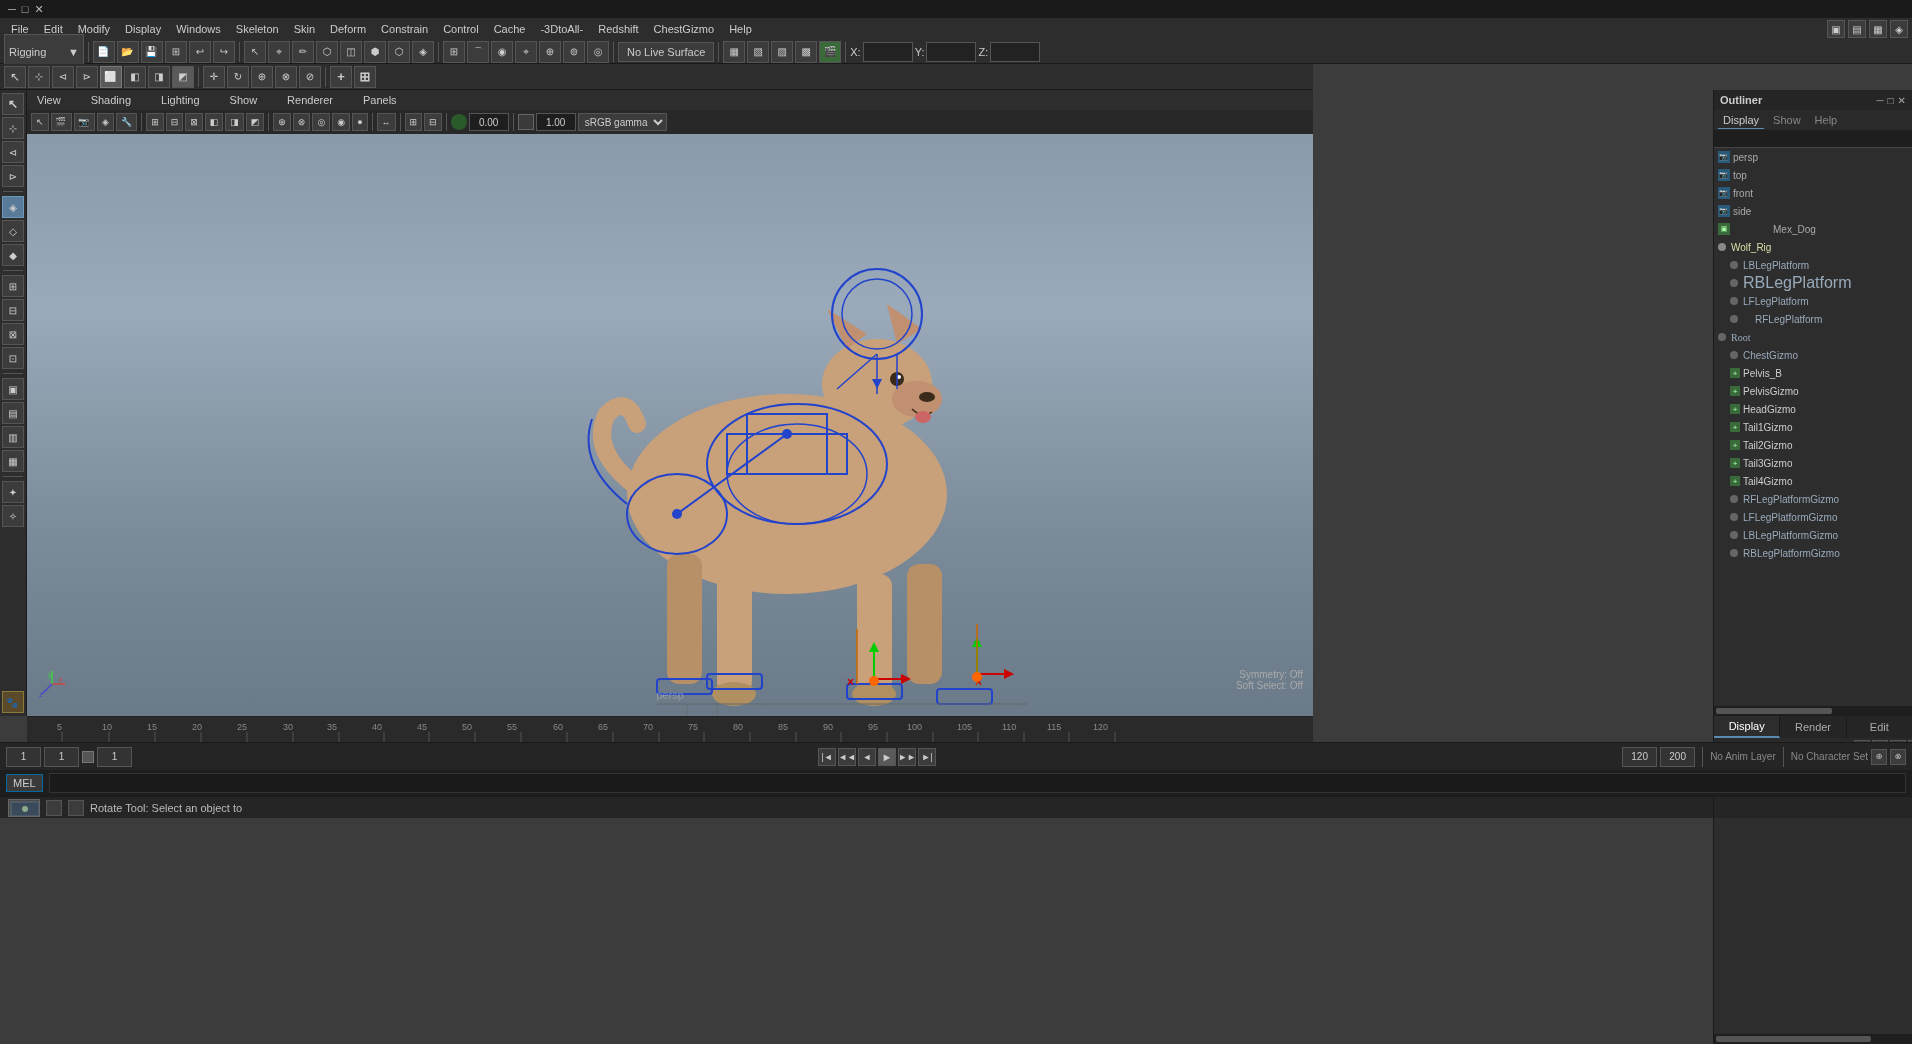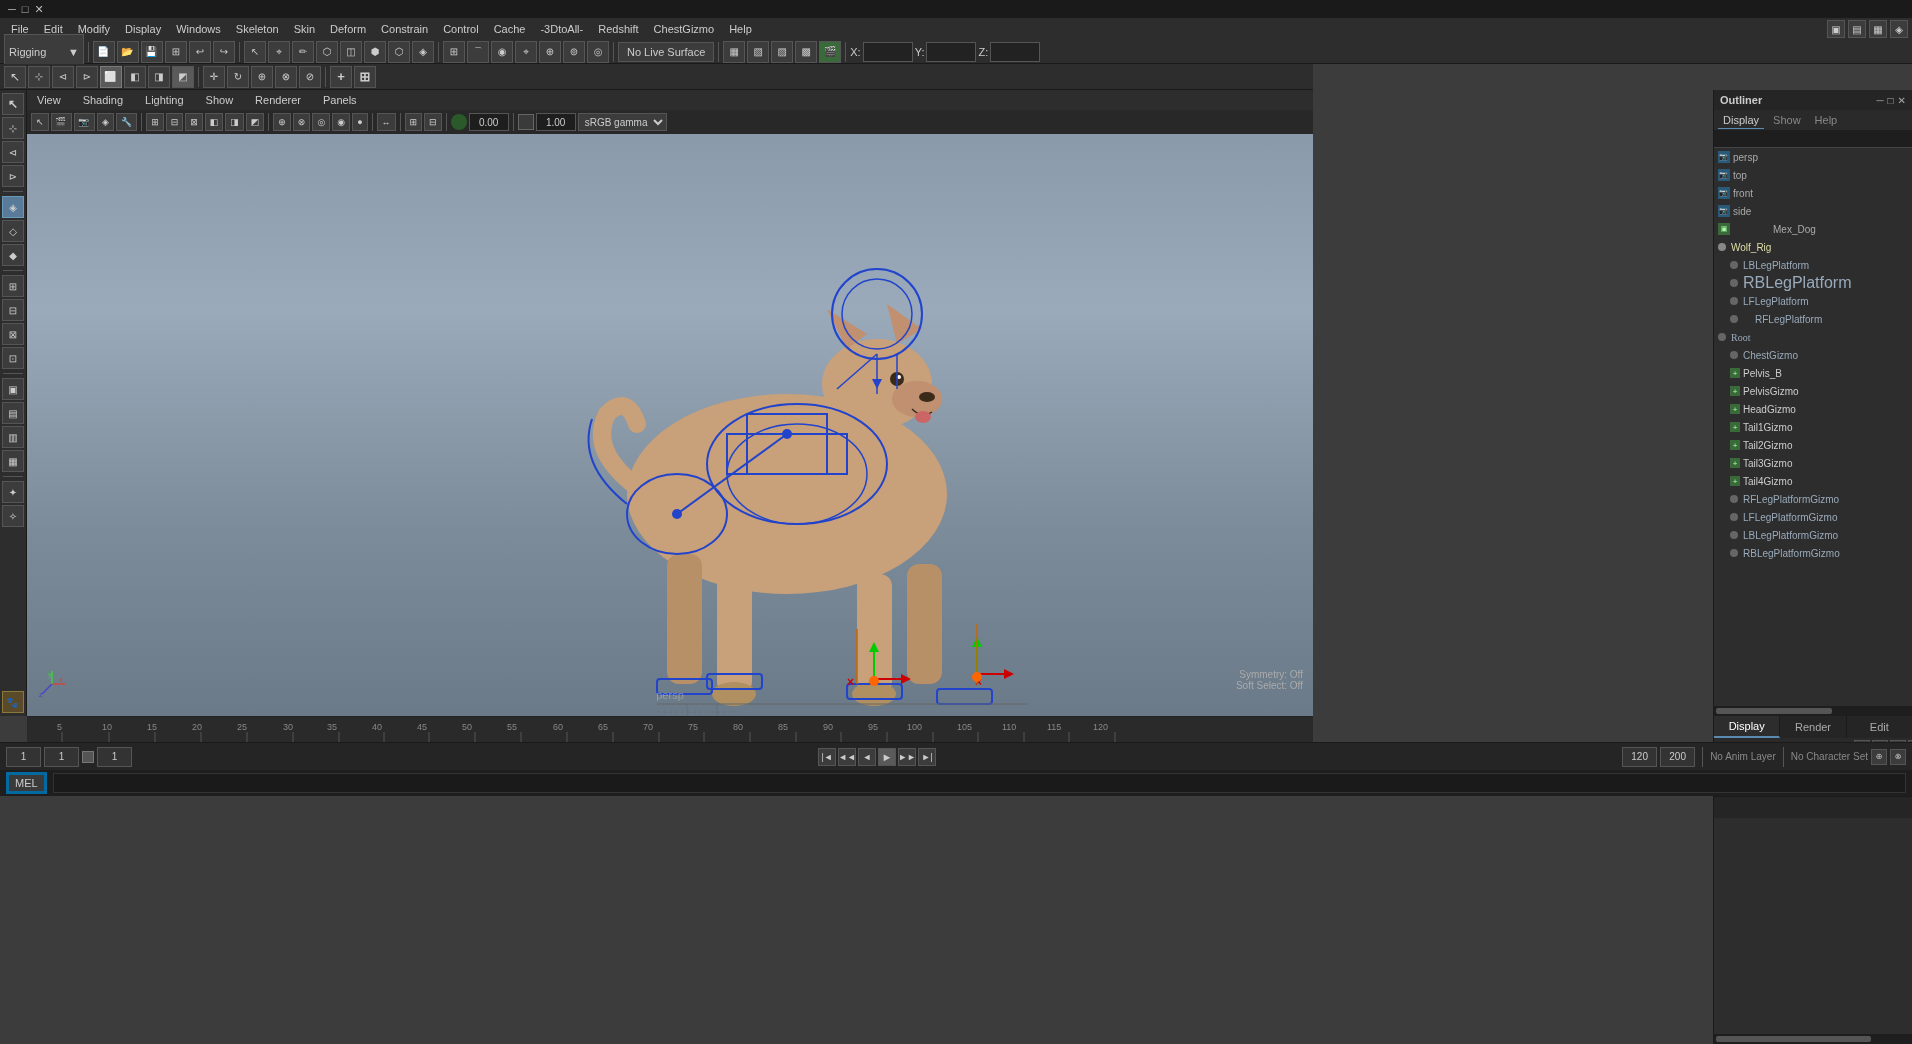--- a/index.html
+++ b/index.html
@@ -221,21 +221,21 @@
     <div style="width:20px;height:1px;background:#555;margin:2px 0;"></div>
     <div class="left-btn">✦</div>
     <div class="left-btn">✧</div>
 
     <div style="flex:1;"></div>
     <div class="left-btn" style="background:#5a4a2a;border-color:#8a7a3a;">🐾</div>
   </div>
 
   <div id="viewport" style="position:absolute;left:27px;top:90px;width:1286px;height:626px;background:#4a4a4a;display:flex;flex-direction:column;">
 
-    <div style="height:20px;background:#2d2d2d;display:flex;align-items:center;gap:10px;padding:0 4px;flex-shrink:0;">
+    <div style="height:20px;background:#2d2d2d;display:flex;align-items:center;gap:18px;padding:0 4px;flex-shrink:0;">
       <span style="padding:2px 6px;color:#ccc;font-size:11px;cursor:pointer;">View</span>
       <span style="padding:2px 6px;color:#ccc;font-size:11px;cursor:pointer;">Shading</span>
       <span style="padding:2px 6px;color:#ccc;font-size:11px;cursor:pointer;">Lighting</span>
       <span style="padding:2px 6px;color:#ccc;font-size:11px;cursor:pointer;">Show</span>
       <span style="padding:2px 6px;color:#ccc;font-size:11px;cursor:pointer;">Renderer</span>
       <span style="padding:2px 6px;color:#ccc;font-size:11px;cursor:pointer;">Panels</span>
     </div>
 
     <div style="height:24px;background:#282828;display:flex;align-items:center;gap:2px;padding:0 4px;flex-shrink:0;">
       <div class="vp-btn">↖</div>
@@ -657,21 +657,35 @@
     <input class="time-input" type="text" value="200" style="">
     <div style="width:1px;height:20px;background:#555;margin:0 4px;"></div>
     <span style="font-size:10px;color:#888;">No Anim Layer</span>
     <div style="width:1px;height:20px;background:#555;margin:0 4px;"></div>
     <span style="font-size:10px;color:#888;">No Character Set</span>
     <div style="width:16px;height:16px;background:#3c3c3c;border:1px solid #555;cursor:pointer;font-size:8px;display:flex;align-items:center;justify-content:center;color:#ccc;">⊕</div>
     <div style="width:16px;height:16px;background:#3c3c3c;border:1px solid #555;cursor:pointer;font-size:8px;display:flex;align-items:center;justify-content:center;color:#ccc;">⊗</div>
   </div>
 
   <div id="mel-row" style="position:absolute;left:0;top:770px;width:1912px;height:26px;background:#1e1e1e;display:flex;align-items:center;padding:0 6px;gap:6px;">
-    <div style="background:#3a3a3a;padding:2px 6px;font-size:11px;color:#ccc;cursor:pointer;border:3px solid #0369a1;">MEL</div>
+    <div style="background:#3a3a3a;padding:2px 6px;font-size:11px;color:#ccc;cursor:pointer;border:1px solid #0369a1;">MEL</div>
     <input style="flex: 1 1 0%; height: 20px; background: rgb(26, 26, 26); border: 1px solid rgb(51, 51, 51); color: rgb(204, 204, 204); font-size: 11px; padding: 0px 4px;" type="text" placeholder="">
   </div>
 
+  <div id="feedback-row" style="position:absolute;left:0;top:796px;width:1912px;height:22px;background:#252525;border-top:1px solid #1a1a1a;display:flex;align-items:center;padding:0 8px;gap:6px;">
+
+    <div style="width:32px;height:18px;background:#4a4a4a;border:1px solid #666;overflow:hidden;">
+      <svg width="32" height="18" viewBox="0 0 32 18">
+        <rect x="2" y="2" width="28" height="14" fill="#3a4a5a" stroke="#5a6a7a" stroke-width="1"></rect>
+        <circle cx="16" cy="9" r="3" fill="#8aaa8a"></circle>
+      </svg>
+    </div>
+
+    <div style="width:16px;height:16px;background:#3c3c3c;border:1px solid #555;cursor:pointer;"></div>
+    <div style="width:16px;height:16px;background:#3c3c3c;border:1px solid #555;cursor:pointer;"></div>
+
+    <span style="font-size:11px;color:#bbb;">Rotate Tool: Select an object to</span>
+  </div>
 
   <div style="position:absolute;right:0;top:796px;width:199px;height:22px;background:#252525;border-top:1px solid #1a1a1a;border-left:1px solid #1a1a1a;">
   </div>
 
 </div>
 
 </body></html>

